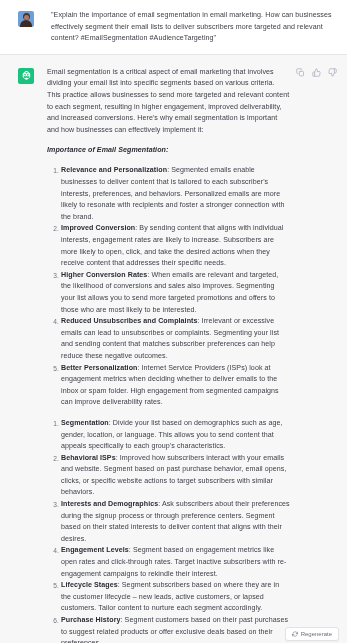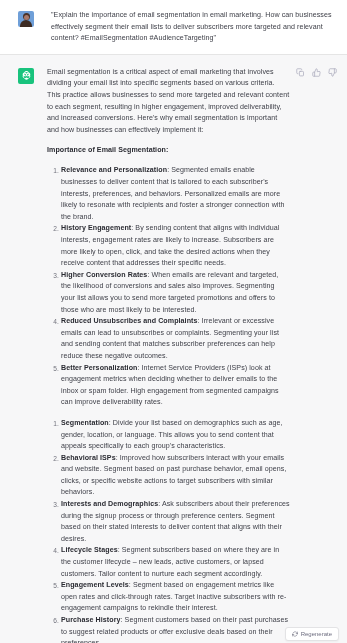--- a/index.html
+++ b/index.html
@@ -116,20 +116,21 @@
   .msg-body p:last-child { margin-bottom: 0; }
 
   .msg-user .msg-body p { margin-bottom: 0; }
 
   .section-head {
     font-weight: bold;
     color: #2a2b32;
     margin: 0 0 9px 0;
     font-size: 7.1px;
     line-height: 11.6px;
+    font-style: italic;
   }
 
   ol.numbered {
     list-style: none;
     counter-reset: li;
     margin: 0 0 9px 0;
     padding: 0;
   }
   ol.numbered > li {
     counter-increment: li;
@@ -223,33 +224,33 @@
     </div>
 
     <div class="msg-body">
 
       <p>Email segmentation is a critical aspect of email marketing that involves dividing your email list into specific segments based on various criteria. This practice allows businesses to send more targeted and relevant content to each segment, resulting in higher engagement, improved deliverability, and increased conversions. Here's why email segmentation is important and how businesses can effectively implement it:</p>
 
       <div class="section-head">Importance of Email Segmentation:</div>
 
       <ol class="numbered">
         <li><b>Relevance and Personalization</b><span>: Segmented emails enable businesses to deliver content that is tailored to each subscriber's interests, preferences, and behaviors. Personalized emails are more likely to resonate with recipients and foster a stronger connection with the brand.</span></li>
-        <li><b>History Engagement</b><span>: By sending content that aligns with individual interests, engagement rates are likely to increase. Subscribers are more likely to open, click, and take the desired actions when they receive content that addresses their specific needs.</span></li>
+        <li><b>Improved Conversion</b><span>: By sending content that aligns with individual interests, engagement rates are likely to increase. Subscribers are more likely to open, click, and take the desired actions when they receive content that addresses their specific needs.</span></li>
         <li><b>Higher Conversion Rates</b><span>: When emails are relevant and targeted, the likelihood of conversions and sales also improves. Segmenting your list allows you to send more targeted promotions and offers to those who are most likely to be interested.</span></li>
         <li><b>Reduced Unsubscribes and Complaints</b><span>: Irrelevant or excessive emails can lead to unsubscribes or complaints. Segmenting your list and sending content that matches subscriber preferences can help reduce these negative outcomes.</span></li>
         <li><b>Better Personalization</b><span>: Internet Service Providers (ISPs) look at engagement metrics when deciding whether to deliver emails to the inbox or spam folder. High engagement from segmented campaigns can improve deliverability rates.</span></li>
       </ol>
 
 
       <ol class="numbered">
         <li><b>Segmentation</b><span>: Divide your list based on demographics such as age, gender, location, or language. This allows you to send content that appeals specifically to each group's characteristics.</span></li>
         <li><b>Behavioral ISPs</b><span>: Improved how subscribers interact with your emails and website. Segment based on past purchase behavior, email opens, clicks, or specific website actions to target subscribers with similar behaviors.</span></li>
         <li><b>Interests and Demographics</b><span>: Ask subscribers about their preferences during the signup process or through preference centers. Segment based on their stated interests to deliver content that aligns with their desires.</span></li>
+        <li><b>Engagement Levels</b><span>: Segment based on engagement metrics like open rates and click-through rates. Target inactive subscribers with re-engagement campaigns to rekindle their interest.</span></li>
         <li><b>Lifecycle Stages</b><span>: Segment subscribers based on where they are in the customer lifecycle – new leads, active customers, or lapsed customers. Tailor content to nurture each segment accordingly.</span></li>
-        <li><b>Engagement Levels</b><span>: Segment based on engagement metrics like open rates and click-through rates. Target inactive subscribers with re-engagement campaigns to rekindle their interest.</span></li>
         <li><b>Purchase History</b><span>: Segment customers based on their past purchases to suggest related products or offer exclusive deals based on their preferences.</span></li>
 
       </ol>
 
     </div>
 
     <div class="msg-actions">
       <span class="act-icon">
         <svg viewBox="0 0 24 24" fill="none" stroke="currentColor" stroke-width="2" stroke-linecap="round" stroke-linejoin="round">
           <rect x="9" y="9" width="11" height="12" rx="2"></rect>

